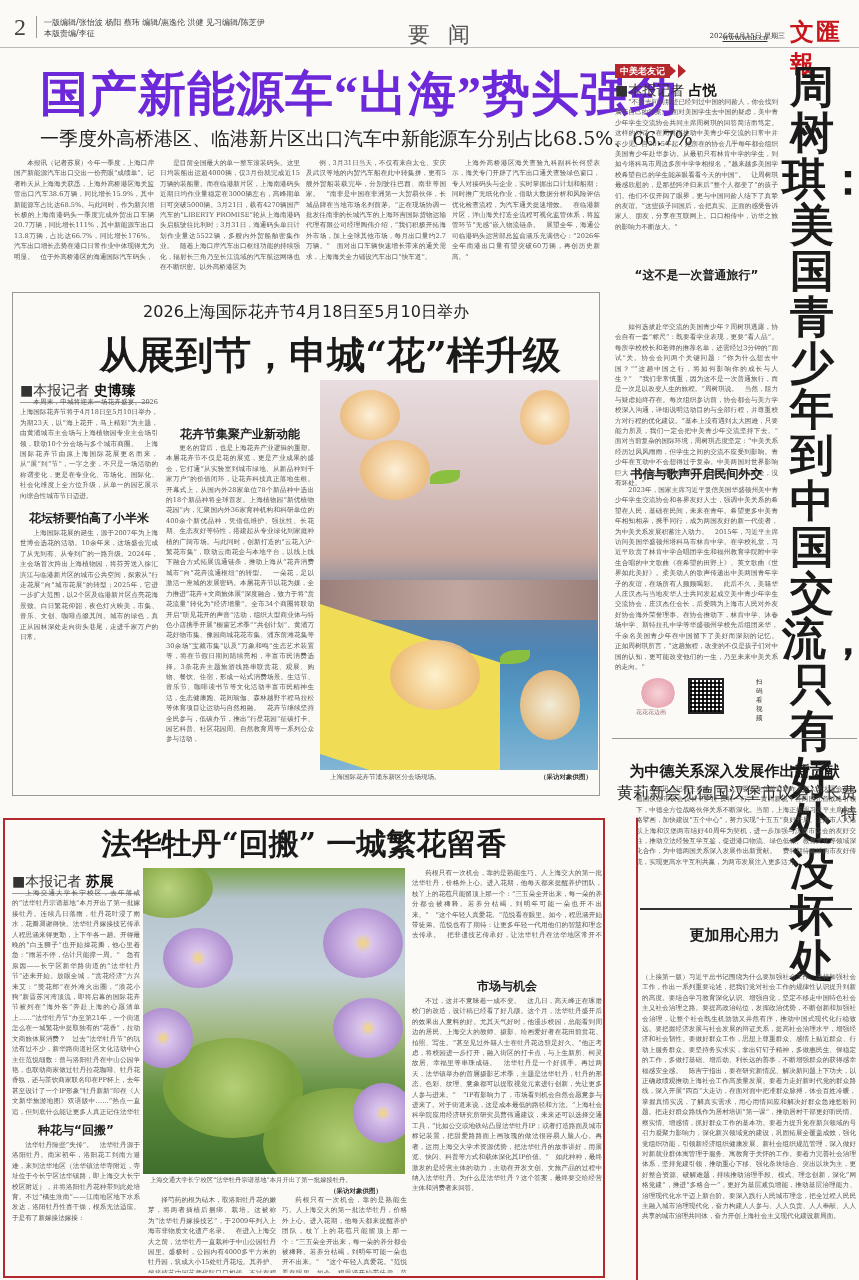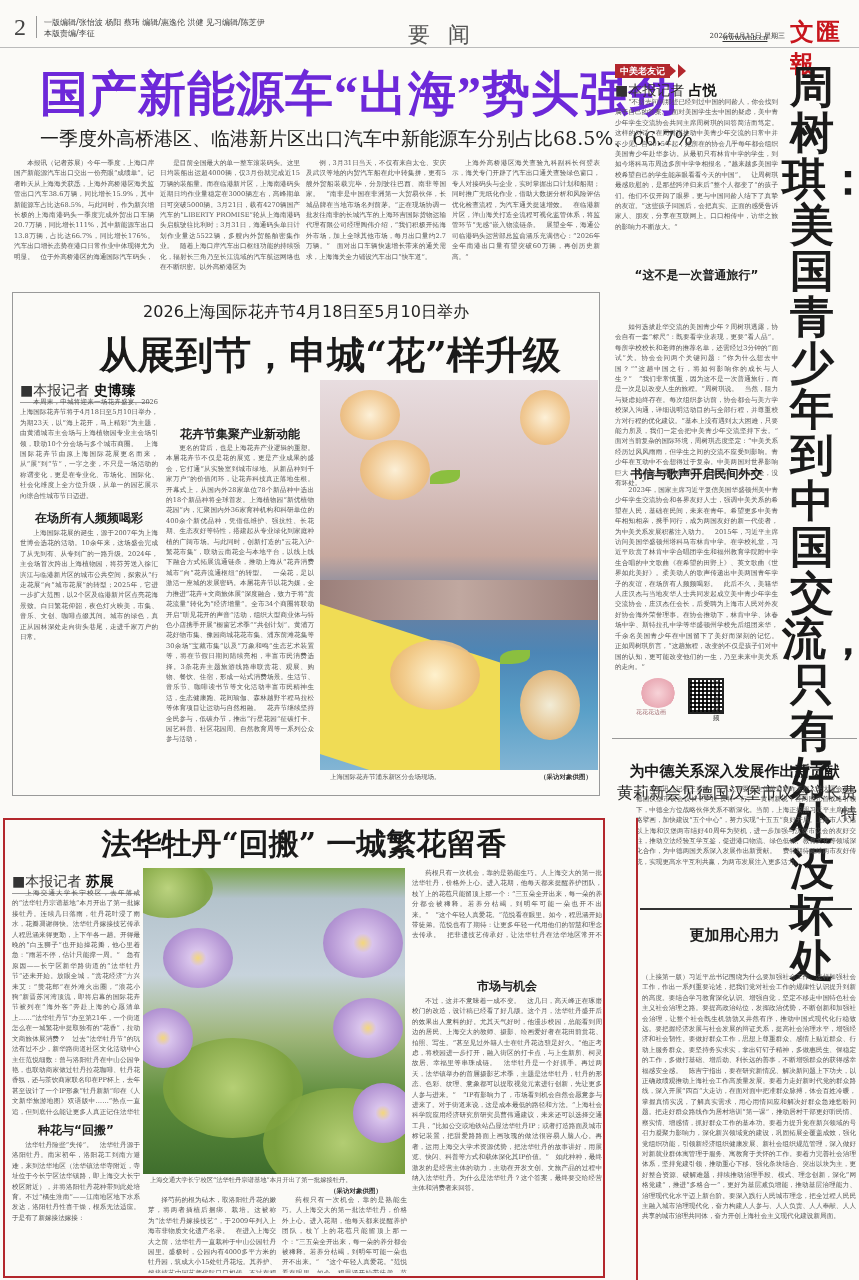--- a/index.html
+++ b/index.html
@@ -54,21 +54,21 @@
   
   .tag { left: 615px; top: 64px; height: 14px; padding: 0 5px; background: #b3272d; color: #fff; font-size: 9px; line-height: 14px; font-family: "DejaVu Sans", sans-serif; font-weight: bold; }
   .tag-chev { left: 668px; top: 64px; width: 0; height: 0; border-top: 7px solid transparent; border-bottom: 7px solid transparent; border-left: 8px solid #b3272d; }
   .tag-chev2 { left: 678px; top: 64px; width: 0; height: 0; border-top: 7px solid transparent; border-bottom: 7px solid transparent; border-left: 8px solid #b3272d; }
   .vtitle { left: 782px; top: 64px; width: 60px; font-size: 44px; line-height: 46px; font-weight: bold; color: #1a1a1a; font-family: "DejaVu Serif", serif; word-break: break-all; text-align: center; }
   .qr-logo { left: 640px; top: 678px; width: 36px; height: 30px; border-radius: 50%; background: radial-gradient(circle, #f7d3d8 0%, #e8a7b2 70%, transparent 72%); }
   .qr-logo-text { left: 636px; top: 708px; font-size: 6px; color: #a06a70; }
   .qr { left: 688px; top: 678px; width: 36px; height: 36px; background:
       repeating-linear-gradient(0deg, #222 0 2px, #fff 2px 4px),
       repeating-linear-gradient(90deg, #222 0 2px, #fff 2px 4px); background-blend-mode: multiply; border: 2px solid #222; }
-  .qr-label { left: 713px; top: 678px; width: 8px; font-size: 6.5px; line-height: 9px; color: #333; word-break: break-all; }
+  .qr-label { left: 756px; top: 678px; width: 8px; font-size: 6.5px; line-height: 9px; color: #333; word-break: break-all; }
   .rule { height: 1px; background: #999; }
   .h4 { left: 612px; top: 762px; width: 245px; text-align: center; font-size: 15px; font-weight: bold; color: #1a1a1a; font-family: "DejaVu Serif", serif; }
   .h4-sub { left: 612px; top: 783px; width: 245px; text-align: right; font-size: 16px; font-weight: normal; color: #222; font-family: "DejaVu Serif", serif; }
   .h5 { left: 612px; top: 925px; width: 245px; text-align: center; font-size: 15px; line-height: 20px; font-weight: bold; color: #1a1a1a; font-family: "DejaVu Serif", serif; }
   .red-bar { left: 636px; top: 818px; width: 2px; height: 462px; background: #b3272d; }
 </style>
 </head>
 <body>
 
 <div class="abs mast"></div>
@@ -101,21 +101,21 @@
 <div class="abs box2"></div>
 <div class="abs h2-kicker">2026上海国际花卉节4月18日至5月10日举办</div>
 <div class="abs h2">从展到节，申城“花”样升级</div>
 
 <div class="abs byline" style="left:20px;top:382px;width:130px;">
   <span>■本报记者</span> <b>史博臻</b>
 </div>
 <div class="abs body-text" style="left:20px;top:397px;width:138px;height:108px;">
     <p>本周末，申城将迎来一场花卉盛宴。2026上海国际花卉节将于4月18日至5月10日举办，为期23天，以“海上花开，马上精彩”为主题，由黄浦城市主会场与上海植物园专业主会场引领，联动10个分会场与多个城市商圈。　上海国际花卉节由原上海国际花展更名而来，从“展”到“节”，一字之变，不只是一场活动的称谓变化，更是在专业化、市场化、国际化、社会化维度上全方位升级，从单一的园艺展示向综合性城市节日迈进。</p>
   </div>
-<div class="abs sub-head" style="left:20px;top:510px;width:138px;">在场所有人频频喝彩</div>
+<div class="abs sub-head" style="left:20px;top:510px;width:138px;">花坛轿要怕高了小半米</div>
 <div class="abs body-text" style="left:20px;top:528px;width:138px;height:262px;">
     <p>上海国际花展的诞生，源于2007年为上海世博会选花的活动。10余年来，这场盛会完成了从无到有、从专到广的一路升级。2024年，主会场首次跨出上海植物园，将芬芳送入徐汇滨江与临港新片区的城市公共空间，探索从“行走花展”向“城市花展”的转型；2025年，它进一步扩大范围，以2个区及临港新片区点亮花海景致。白日繁花仰韶，夜色灯火映美，市集、音乐、文创、咖啡点缀其间。城市的绿色，真正从园林深处走向街头巷尾，走进千家万户的日常。</p>
   </div>
 
 <div class="abs sub-head" style="left:166px;top:426px;width:148px;">花卉节集聚产业新动能</div>
 <div class="abs body-text" style="left:166px;top:443px;width:148px;height:348px;">
     <p>更名的背后，也是上海花卉产业逻辑的重塑。本届花卉节不仅是花的展览，更是产业成果的盛会，它打通“从实验室到城市绿地、从新品种到千家万户”的价值闭环，让花卉科技真正落地生根。　开幕式上，从国内外28家单位78个新品种中选出的18个新品种将全球首发。上海植物园“新优植物花园”内，汇聚国内外36家育种机构和科研单位的400余个新优品种，凭借低维护、强抗性、长花期、生态友好等特性，搭建起从专业绿化到家庭种植的广阔市场。与此同时，创新打造的“云花入沪·繁花市集”，联动云南花企与本地平台，以线上线下融合方式拓展流通链条，推动上海从“花卉消费城市”向“花卉流通枢纽”的转型。　一朵花，足以激活一座城的发展密码。本届花卉节以花为媒，全力推进“花卉+文商旅体展”深度融合，致力于将“赏花流量”转化为“经济增量”。全市34个商圈将联动开启“听见花开的声音”活动，组织大型商业体与特色小店携手开展“橱窗艺术季”“共创计划”。黄浦万花好物市集、豫园商城花花市集、浦东前滩花集等30余场“宝藏市集”以及“万象和鸣”生态艺术装置等，将在节假日期间陆续亮相，丰富市民消费选择。3条花卉主题旅游线路串联赏花、观展、购物、餐饮、住宿，形成一站式消费场景。生活节、音乐节、咖啡读书节等文化活动丰富市民精神生活，生态健康跑、花间瑜伽、森林越野半程马拉松等体育项目让运动与自然相融。　花卉节继续坚持全民参与，低碳办节，推出“行星花园”征碳打卡、园艺科普、社区花园周、自然教育周等一系列公众参与活动，</p>
   </div>
 
 <div class="abs photo1">

